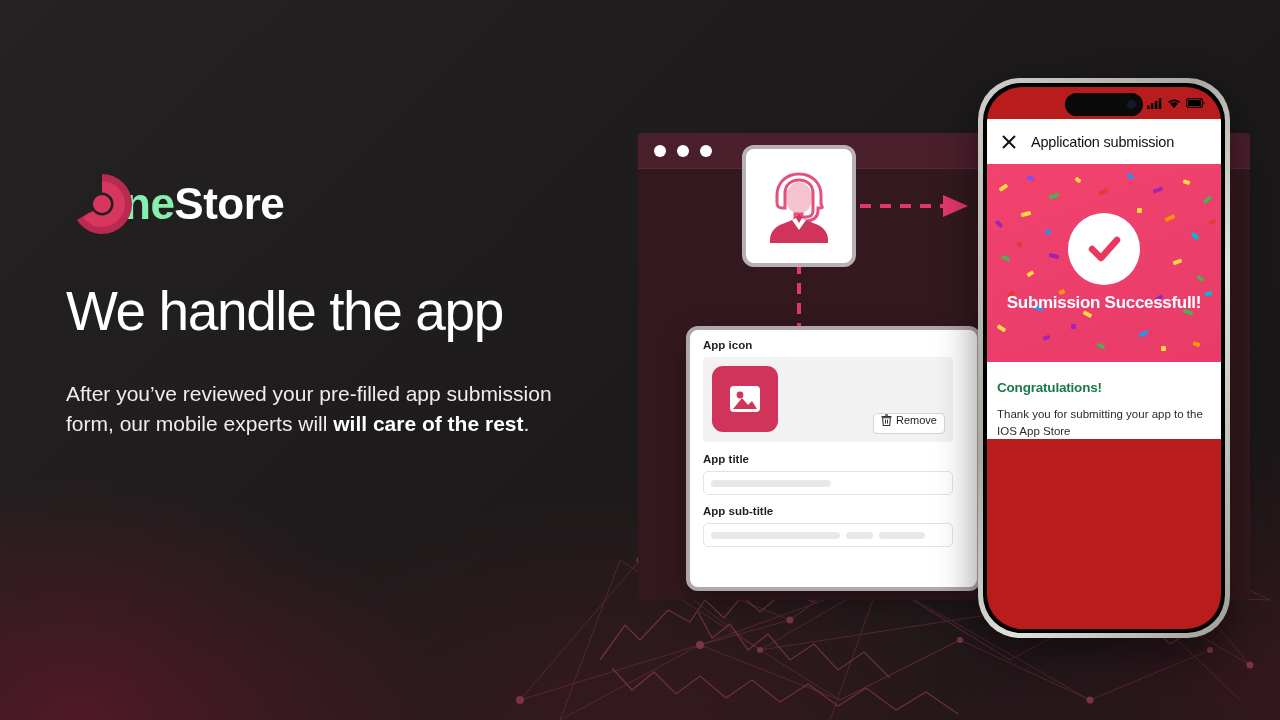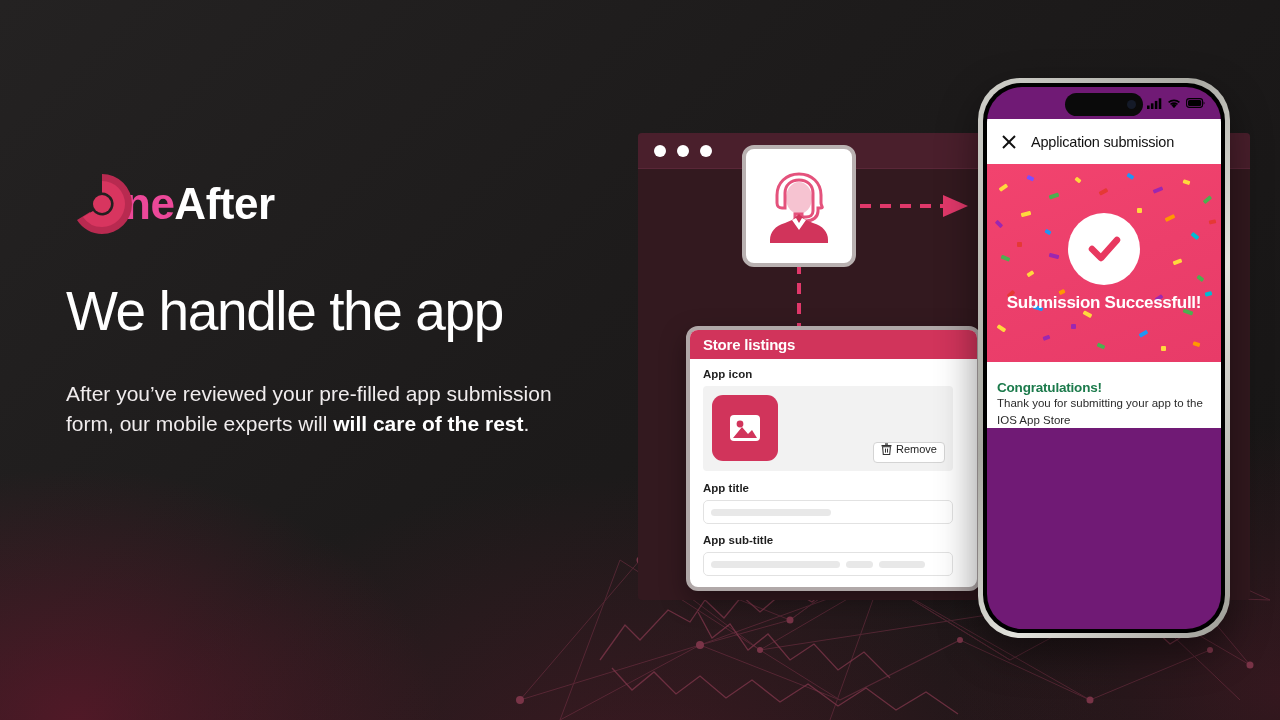--- a/index.html
+++ b/index.html
@@ -23,21 +23,21 @@
 
   
   .left{ position:absolute; left:66px; top:168px; width:600px; }
 
   .logo{ display:flex; align-items:center; height:72px; }
   .logo-mark{ width:72px; height:72px; position:relative; flex:none; }
   .logo-word{
     font-size:44px; font-weight:700; letter-spacing:-.5px;
     margin-left:-14px; line-height:1; color:#ffffff;
   }
-  .logo-word .ne{ color:#ec4899; }
+  .logo-word .ne{ color:#86efac; }
 
   h1{
     margin-top:42px;
     font-size:55px; line-height:1.07; font-weight:400;
     letter-spacing:-1.4px; color:#ffffff;
   }
   h1 .accent{ color:#ef476f; display:block; margin-top:4px; }
 
   .body-copy{
     margin-top:38px;
@@ -107,21 +107,21 @@
   .phone{
     position:absolute; left:978px; top:78px; width:252px; height:560px;
     background:linear-gradient(120deg,#cfcfc9 0%,#a9a9a2 38%,#e2e2dc 62%,#9e9e97 100%);
     border-radius:42px; padding:5px;
     box-shadow:0 16px 40px rgba(0,0,0,.45);
   }
   .phone-inner{
     width:100%; height:100%; background:#000; border-radius:38px; padding:4px;
   }
   .screen{
-    width:100%; height:100%; background:#701a75; border-radius:35px; overflow:hidden;
+    width:100%; height:100%; background:#b91c1c; border-radius:35px; overflow:hidden;
     position:relative;
   }
   .status-bar{
     height:32px; display:flex; align-items:center; justify-content:flex-end;
     padding-right:16px; position:relative;
   }
   .island{
     position:absolute; left:50%; transform:translateX(-50%); top:6px;
     width:78px; height:23px; background:#0a0a0a; border-radius:12px;
     display:flex; align-items:center; justify-content:flex-end; padding-right:7px;
@@ -145,21 +145,21 @@
     display:flex; align-items:center; justify-content:center; position:relative; z-index:2;
   }
   .success-text{
     margin-top:8px; color:#fff; font-size:17px; font-weight:600;
     letter-spacing:-.3px; position:relative; z-index:2;
   }
   .confetti{ position:absolute; inset:0; z-index:1; }
 
   .phone-content{ padding:18px 14px 0 10px; background:#fff; }
   .congrats{ color:#1b7a4b; font-size:13.5px; font-weight:700; letter-spacing:-.2px; }
-  .thanks{ font-size:11.5px; line-height:1.45; color:#2b2b2b; }
+  .thanks{ margin-top:11px; font-size:11.5px; line-height:1.45; color:#2b2b2b; }
 </style>
 </head>
 <body>
 
 <div class="bg-base"></div>
 
 <svg class="bg-net" viewBox="0 0 1280 720" preserveAspectRatio="none">
   <g stroke="#7a3348" stroke-width="1" fill="none" opacity="0.62">
     <path d="M520 700 L640 560 L790 620 L900 540 L1020 610 L1150 545 L1270 600"></path>
     <path d="M560 720 L700 645 L840 700 L960 640 L1090 700 L1210 650"></path>
@@ -201,21 +201,21 @@
 <div class="left">
 
   <div class="logo">
     <div class="logo-mark">
       <svg viewBox="0 0 72 72" width="72" height="72">
         <path d="M36 6 A30 30 0 1 1 36 66 A30 30 0 0 1 11 52 L24 44 A15 15 0 1 0 36 21 Z" fill="#b82a50"></path>
         <path d="M36 13 A23 23 0 1 1 36 59 A23 23 0 0 1 17 49 L27 43 A11.5 11.5 0 1 0 36 24.5 Z" fill="#d8355f"></path>
         <circle cx="36" cy="36" r="9" fill="#d8355f"></circle>
       </svg>
     </div>
-    <div class="logo-word"><span class="ne">ne</span><span>After</span></div>
+    <div class="logo-word"><span class="ne">ne</span><span>Store</span></div>
   </div>
 
   <h1>
     <span>We handle the app</span>
   </h1>
 
   <p class="body-copy"><span>After you’ve reviewed your pre-filled app submission form, our mobile experts will </span><b>will care of the rest</b><span>.</span></p>
 </div>
 
 <div class="browser">
@@ -237,21 +237,20 @@
 <div class="agent-card">
   <svg width="76" height="78" viewBox="0 0 76 78">
     <path d="M38 7 C25 7 16 16 16 28 L16 36 C16 39 18 41 21 41 L24 41 L24 26 C24 18 30 13 38 13 C46 13 52 18 52 26 L52 44 C52 48 49 50 45 50 L41 50 L41 47 L34 47 L34 56 L41 56 L41 54 L45 54 C52 54 57 50 57 44 L57 41 L60 41 C63 41 60 39 60 36 L60 28 C60 16 51 7 38 7 Z" fill="none" stroke="#e4527c" stroke-width="3"></path>
     <ellipse cx="38" cy="31" rx="13" ry="16" fill="#e4527c" opacity="0.35"></ellipse>
     <path d="M38 47 L31 53 L24 56 C14 59 9 65 9 73 L9 76 L67 76 L67 73 C67 65 62 59 52 56 L45 53 Z" fill="#d1345b"></path>
     <path d="M31 53 L38 63 L45 53 L41 51 L38 56 L35 51 Z" fill="#ffffff"></path>
   </svg>
 </div>
 
 <div class="store">
-  <div class="store-head">Store listings</div>
   <div class="store-body">
 
     <div class="field-label">App icon</div>
     <div class="icon-well">
       <div class="app-icon">
         <svg width="36" height="36" viewBox="0 0 36 36">
           <rect x="3" y="5" width="30" height="26" rx="4" fill="#ffffff"></rect>
           <circle cx="13" cy="14" r="3.4" fill="#d1345b"></circle>
           <path d="M6 28 L15 17 L21 24 L25 20 L30 28 Z" fill="#d1345b"></path>
         </svg>

